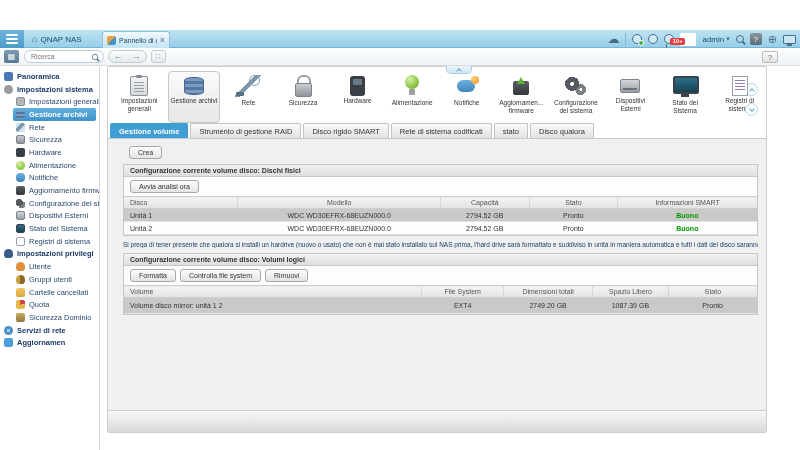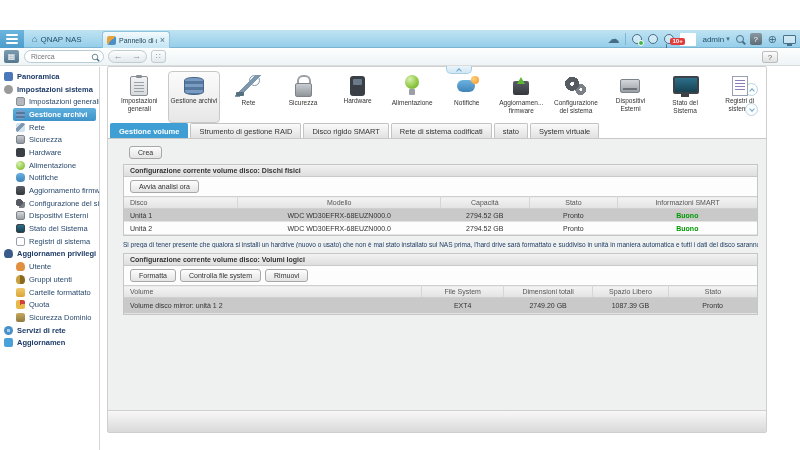--- a/index.html
+++ b/index.html
@@ -310,33 +310,33 @@
     <div class="sb-item lv1">
         <span class="sb-ico s-status"></span>
         <span>Stato del Sistema</span>
       </div>
     <div class="sb-item lv1">
         <span class="sb-ico s-logs"></span>
         <span>Registri di sistema</span>
       </div>
     <div class="sb-item lv0">
         <span class="sb-ico s-privileges"></span>
-        <span>Aggiornamen privilegi</span>
+        <span>Impostazioni privilegi</span>
       </div>
     <div class="sb-item lv1">
         <span class="sb-ico s-user"></span>
         <span>Utente</span>
       </div>
     <div class="sb-item lv1">
         <span class="sb-ico s-groups"></span>
         <span>Gruppi utenti</span>
       </div>
     <div class="sb-item lv1">
         <span class="sb-ico s-folders"></span>
-        <span>Cartelle formattato</span>
+        <span>Cartelle cancellati</span>
       </div>
     <div class="sb-item lv1">
         <span class="sb-ico s-quota"></span>
         <span>Quota</span>
       </div>
     <div class="sb-item lv1">
         <span class="sb-ico s-domain"></span>
         <span>Sicurezza Dominio</span>
       </div>
     <div class="sb-item lv0">
@@ -415,21 +415,21 @@
 sistema</span>
         </div>
     </div>
 
     <div class="tabbar">
       <div class="tab active">Gestione volume</div>
       <div class="tab">Strumento di gestione RAID</div>
       <div class="tab">Disco rigido SMART</div>
       <div class="tab">Rete di sistema codificati</div>
       <div class="tab">stato</div>
-      <div class="tab">System virtuale</div>
+      <div class="tab">Disco qualora</div>
     </div>
 
     <div class="content">
       <div><button class="btn crea">Crea</button></div>
 
       <div class="box">
         <div class="box-hd">Configurazione corrente volume disco: Dischi fisici</div>
         <div class="box-btnrow">
           <button class="btn">Avvia analisi ora</button>
         </div>

